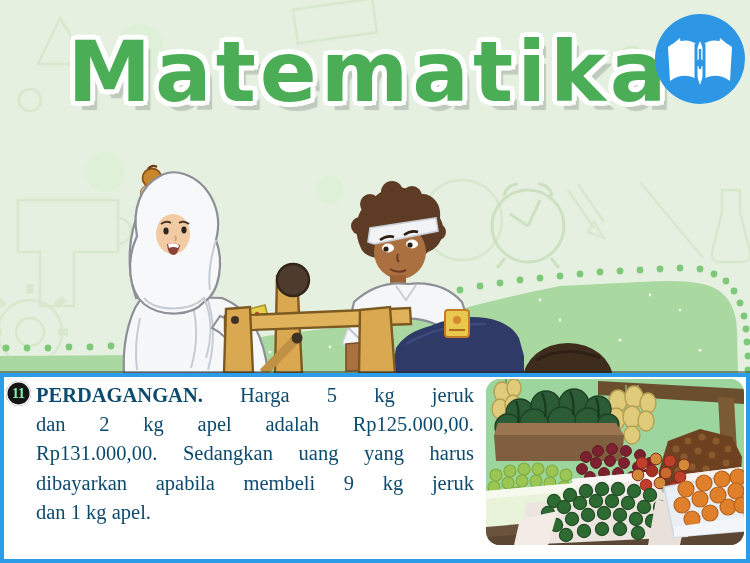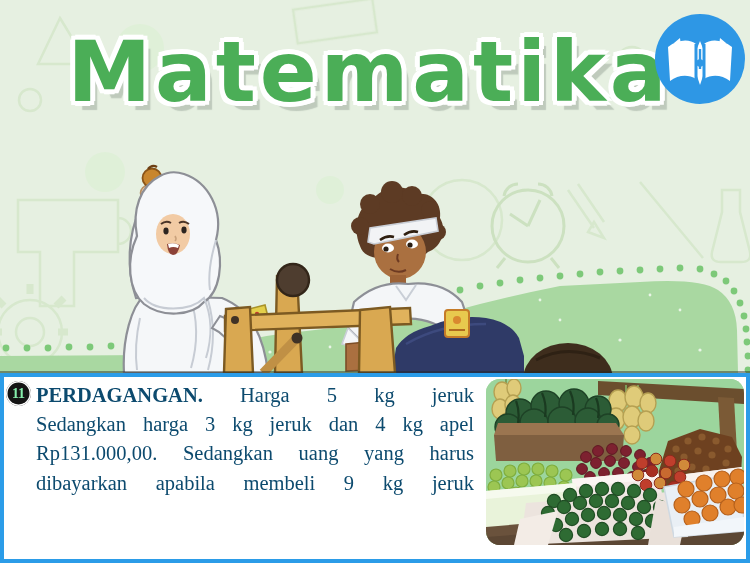--- a/index.html
+++ b/index.html
@@ -227,23 +227,24 @@
     </svg>
   </header>
 
   <section class="panel">
     <div class="badge">
       <span>11</span>
     </div>
 
     <div class="ptext">
       <div class="jline"><b>PERDAGANGAN.</b><span> Harga 5 kg jeruk</span></div>
-      <div class="jline"><span>Sedangkan harga 3 kg jeruk dan 4 kg apel</span></div>
+      <div class="jline"><span>dan 2 kg apel adalah Rp125.000,00.</span></div>
       <div class="jline"><span>Rp131.000,00. Sedangkan uang yang harus</span></div>
       <div class="jline"><span>dibayarkan apabila membeli 9 kg jeruk</span></div>
+      <div class="lline"><span>dan 1 kg apel.</span></div>
     </div>
 
     <figure class="market" style="margin:0">
       <svg width="258" height="166" viewBox="0 0 258 166">
         <rect width="258" height="166" fill="#9cd59d"></rect>
 
         <polygon points="112,2 258,10 258,25 112,16" fill="#6b4e2e"></polygon>
         <polygon points="232,18 248,19 253,110 237,110" fill="#7b5a36"></polygon>
 
         <g fill="#dfcb79" stroke="#b5a052" stroke-width="1.4">

